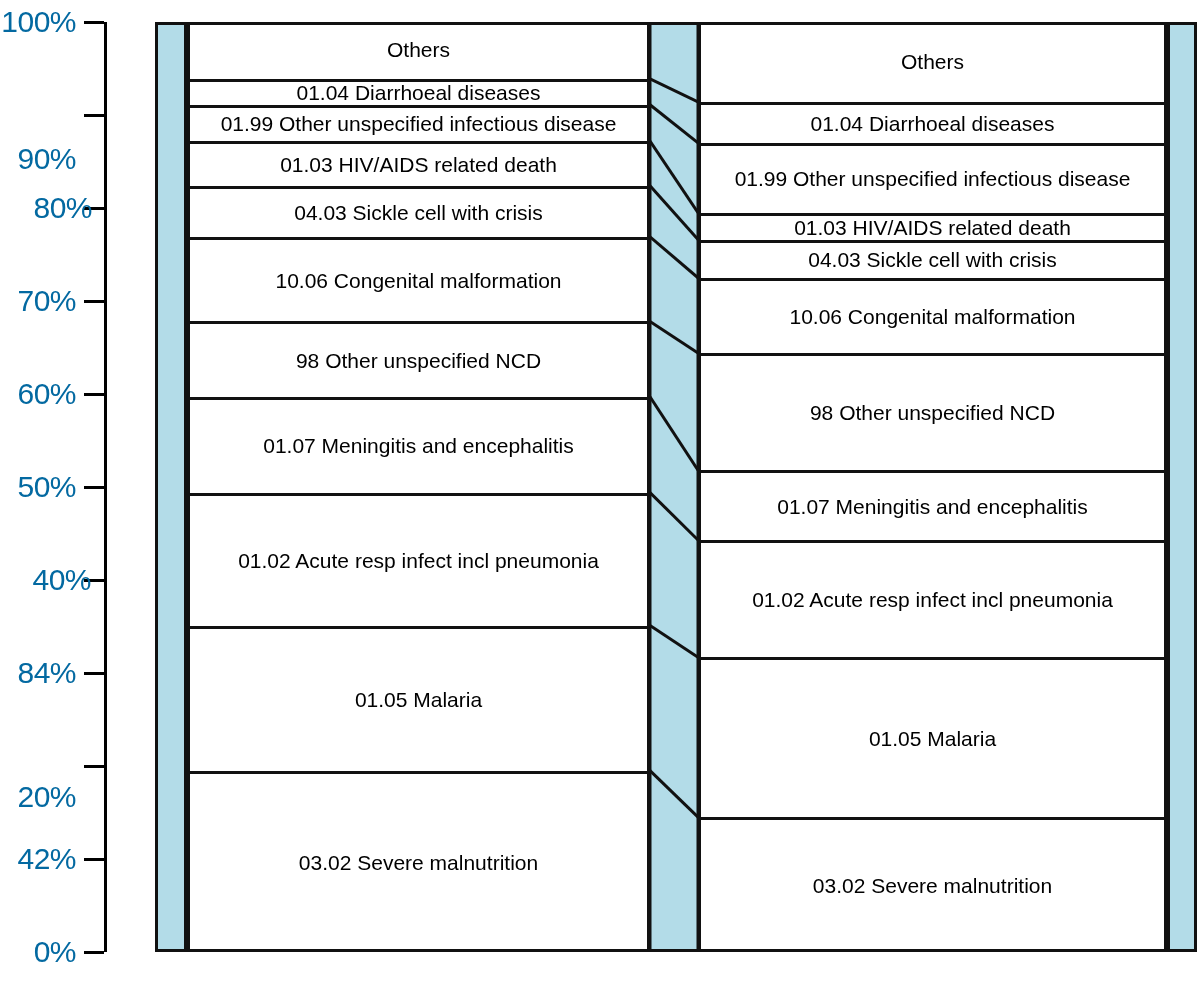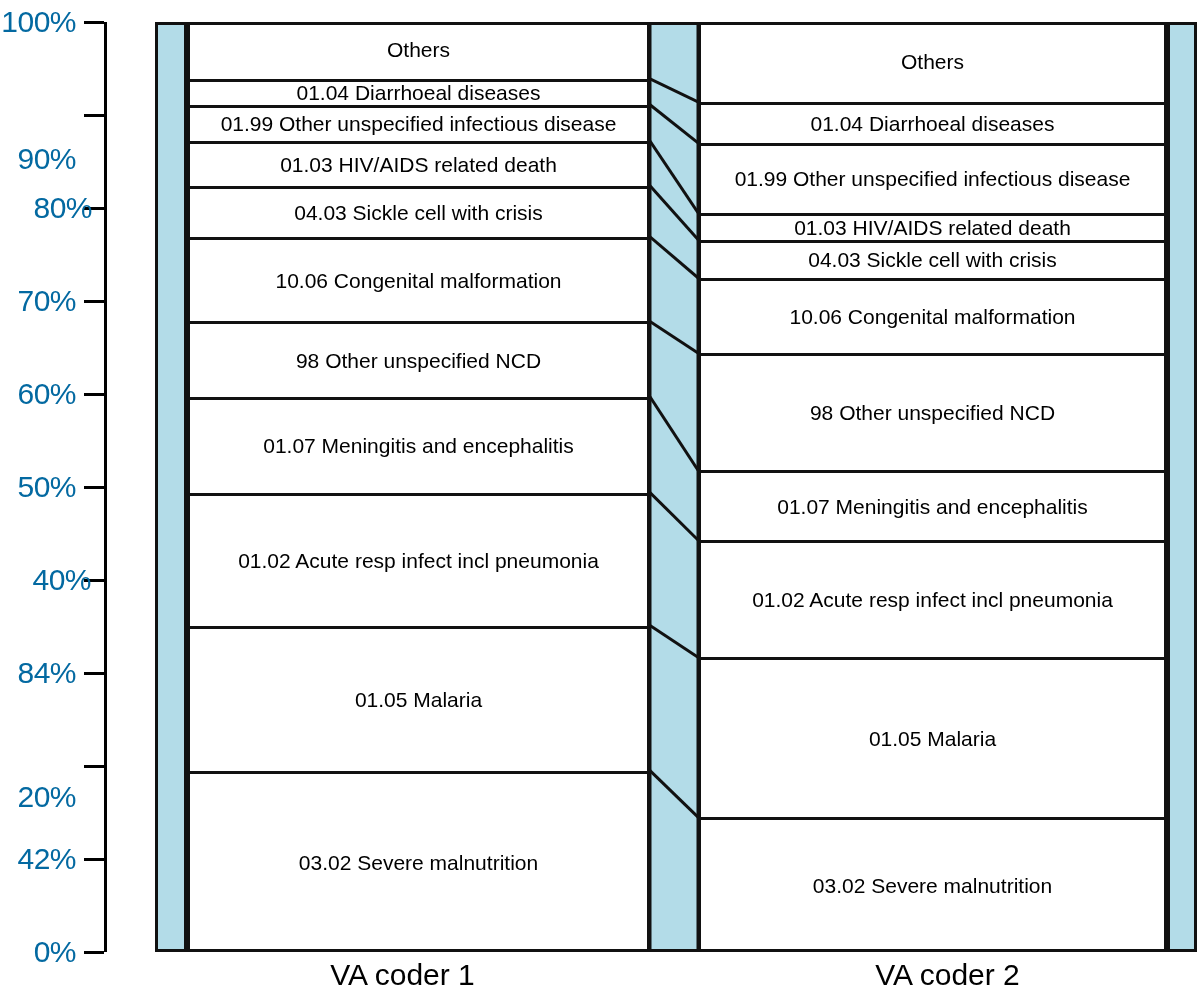--- a/index.html
+++ b/index.html
@@ -165,16 +165,14 @@
         <span class="seg-label">01.05 Malaria</span>
       </div>
       <div class="seg" style="top: 795.15px; height: 134.85px;">
         <span class="seg-label">03.02 Severe malnutrition</span>
       </div>
     </div>
   <div class="col-frame" style="left:698px;top:22px;width:469px;height:930px;"></div>
 
   <div class="col-bar" style="left:1167px;top:22px;width:30px;height:930px;"></div>
 
-  <div class="xlabel" style="left:155px;top:958px;width:495px;">VA coder 1</div>
-  <div class="xlabel" style="left:698px;top:958px;width:499px;">VA coder 2</div>
 
 </div>
 
 </body></html>

